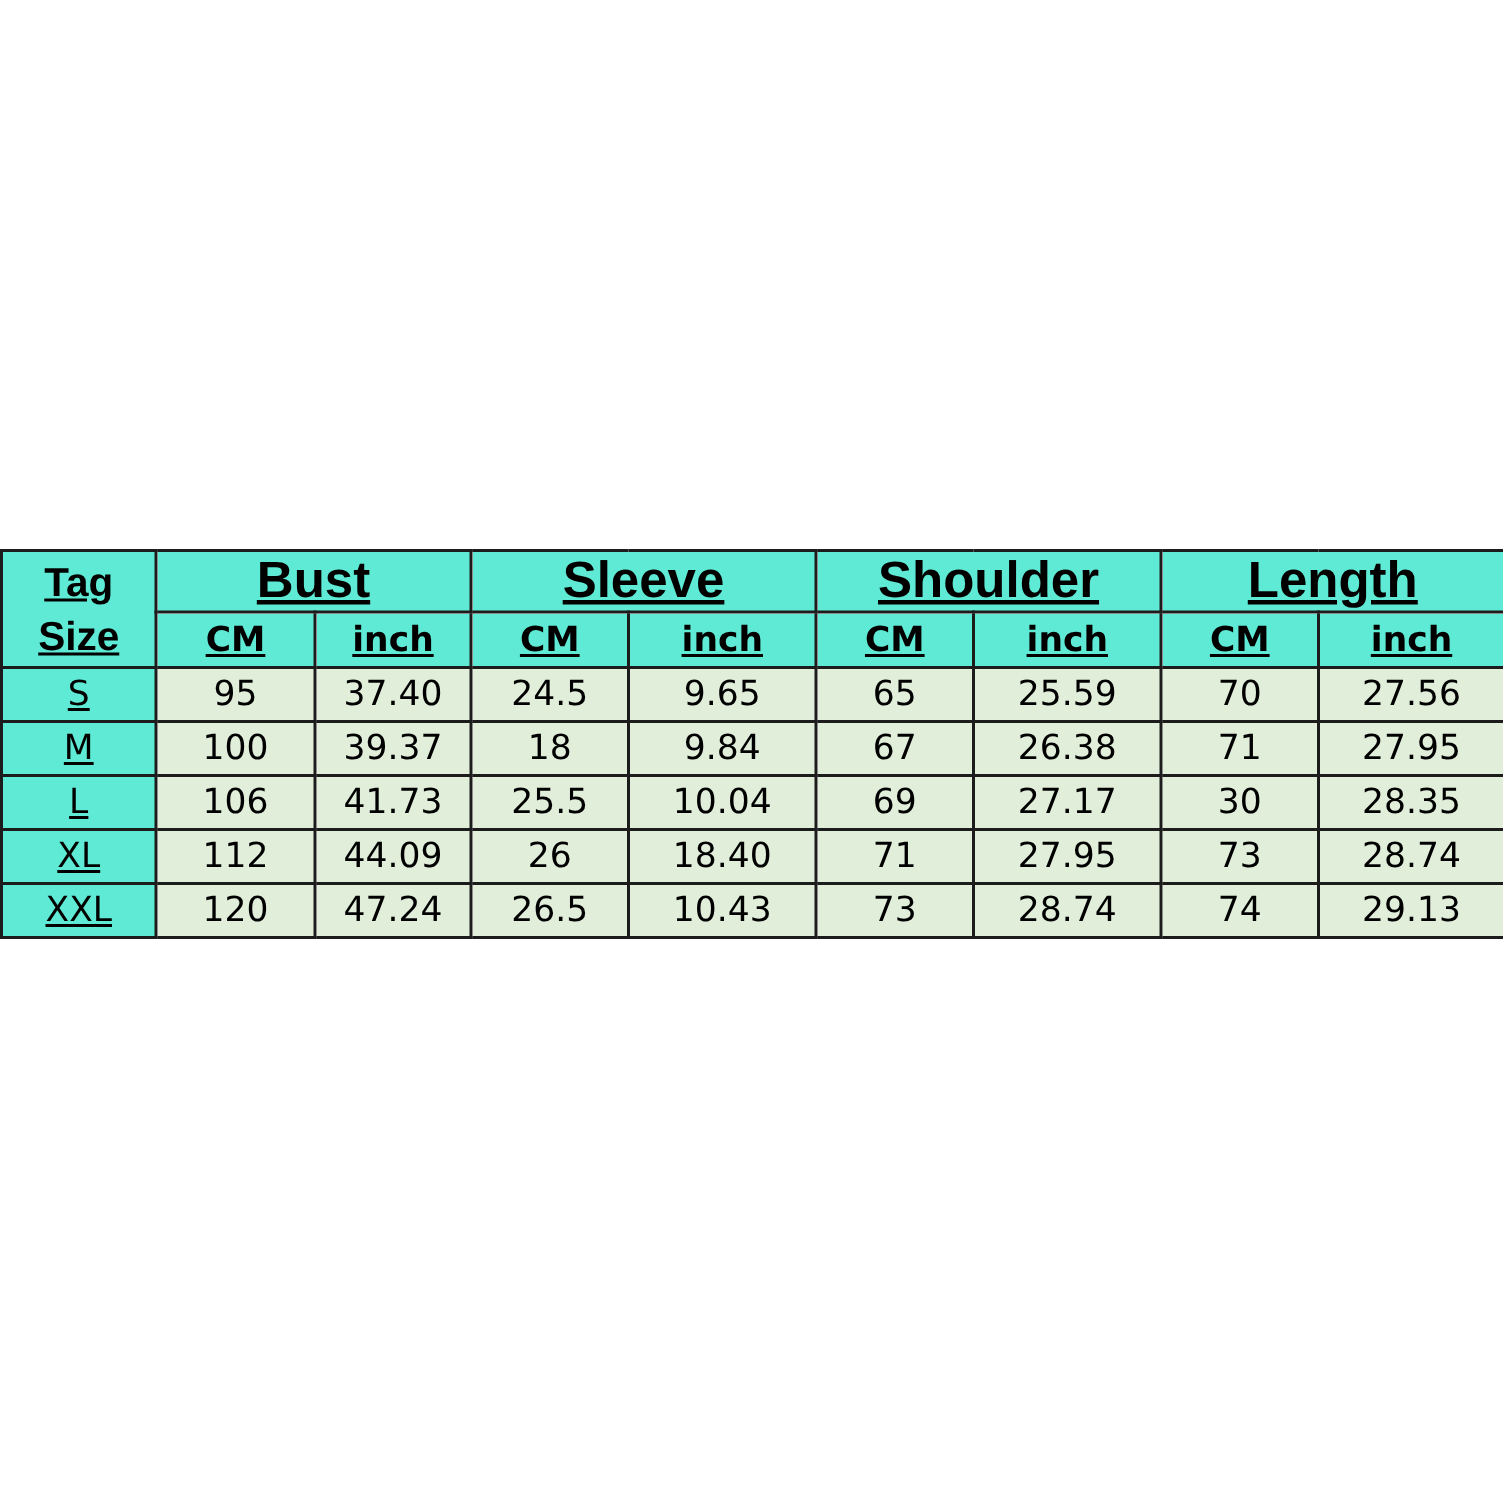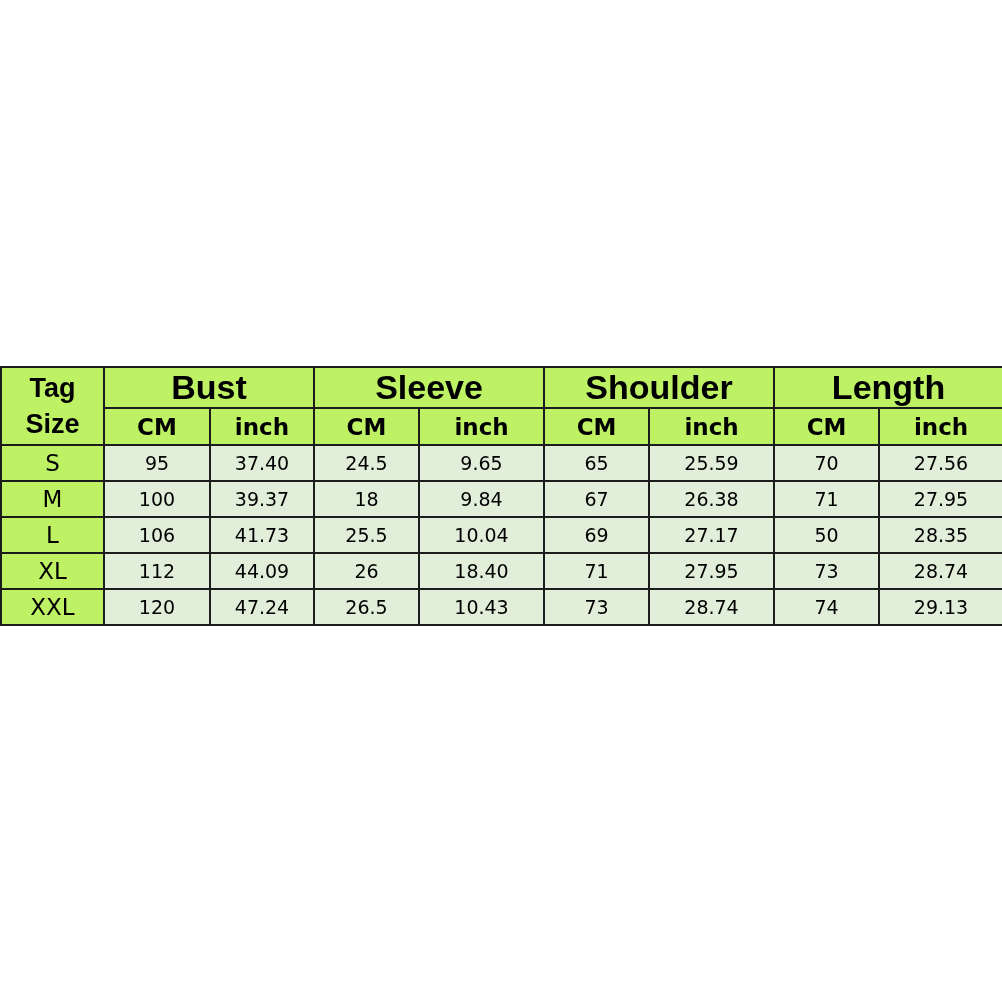--- a/index.html
+++ b/index.html
@@ -26,21 +26,21 @@
     table-layout: fixed;
     color: #000000;
   }
   table.size-chart td, table.size-chart th {
     border: 2px solid #1c1c1c;
     text-align: center;
     vertical-align: middle;
     padding: 0;
     overflow: hidden;
   }
-  .hdr-bg { background: #bef264; }
+  .hdr-bg { background: #5eead4; text-decoration: underline; }
   .cell-bg { background: #e0eeda; }
   th.group-hd {
     font-family: "Liberation Sans", sans-serif;
     font-weight: bold;
     font-size: 34px;
     height: 36px;
   }
   th.tag-hd {
     font-family: "Liberation Sans", sans-serif;
     font-weight: bold;
@@ -53,21 +53,21 @@
     font-size: 23px;
     height: 35px;
   }
   td.size-cell {
     font-family: "DejaVu Sans", sans-serif;
     font-size: 23px;
     height: 34px;
   }
   td.val-cell {
     font-family: "DejaVu Sans", sans-serif;
-    font-size: 19px;
+    font-size: 23px;
     height: 34px;
   }
 </style>
 </head>
 <body>
 
 <div class="stage">
   <table class="size-chart">
     <colgroup>
       <col style="width:103px">
@@ -126,21 +126,21 @@
         <td class="cell-bg val-cell">27.95</td>
       </tr>
       <tr>
         <td class="hdr-bg size-cell">L</td>
         <td class="cell-bg val-cell">106</td>
         <td class="cell-bg val-cell">41.73</td>
         <td class="cell-bg val-cell">25.5</td>
         <td class="cell-bg val-cell">10.04</td>
         <td class="cell-bg val-cell">69</td>
         <td class="cell-bg val-cell">27.17</td>
-        <td class="cell-bg val-cell">50</td>
+        <td class="cell-bg val-cell">30</td>
         <td class="cell-bg val-cell">28.35</td>
       </tr>
       <tr>
         <td class="hdr-bg size-cell">XL</td>
         <td class="cell-bg val-cell">112</td>
         <td class="cell-bg val-cell">44.09</td>
         <td class="cell-bg val-cell">26</td>
         <td class="cell-bg val-cell">18.40</td>
         <td class="cell-bg val-cell">71</td>
         <td class="cell-bg val-cell">27.95</td>

